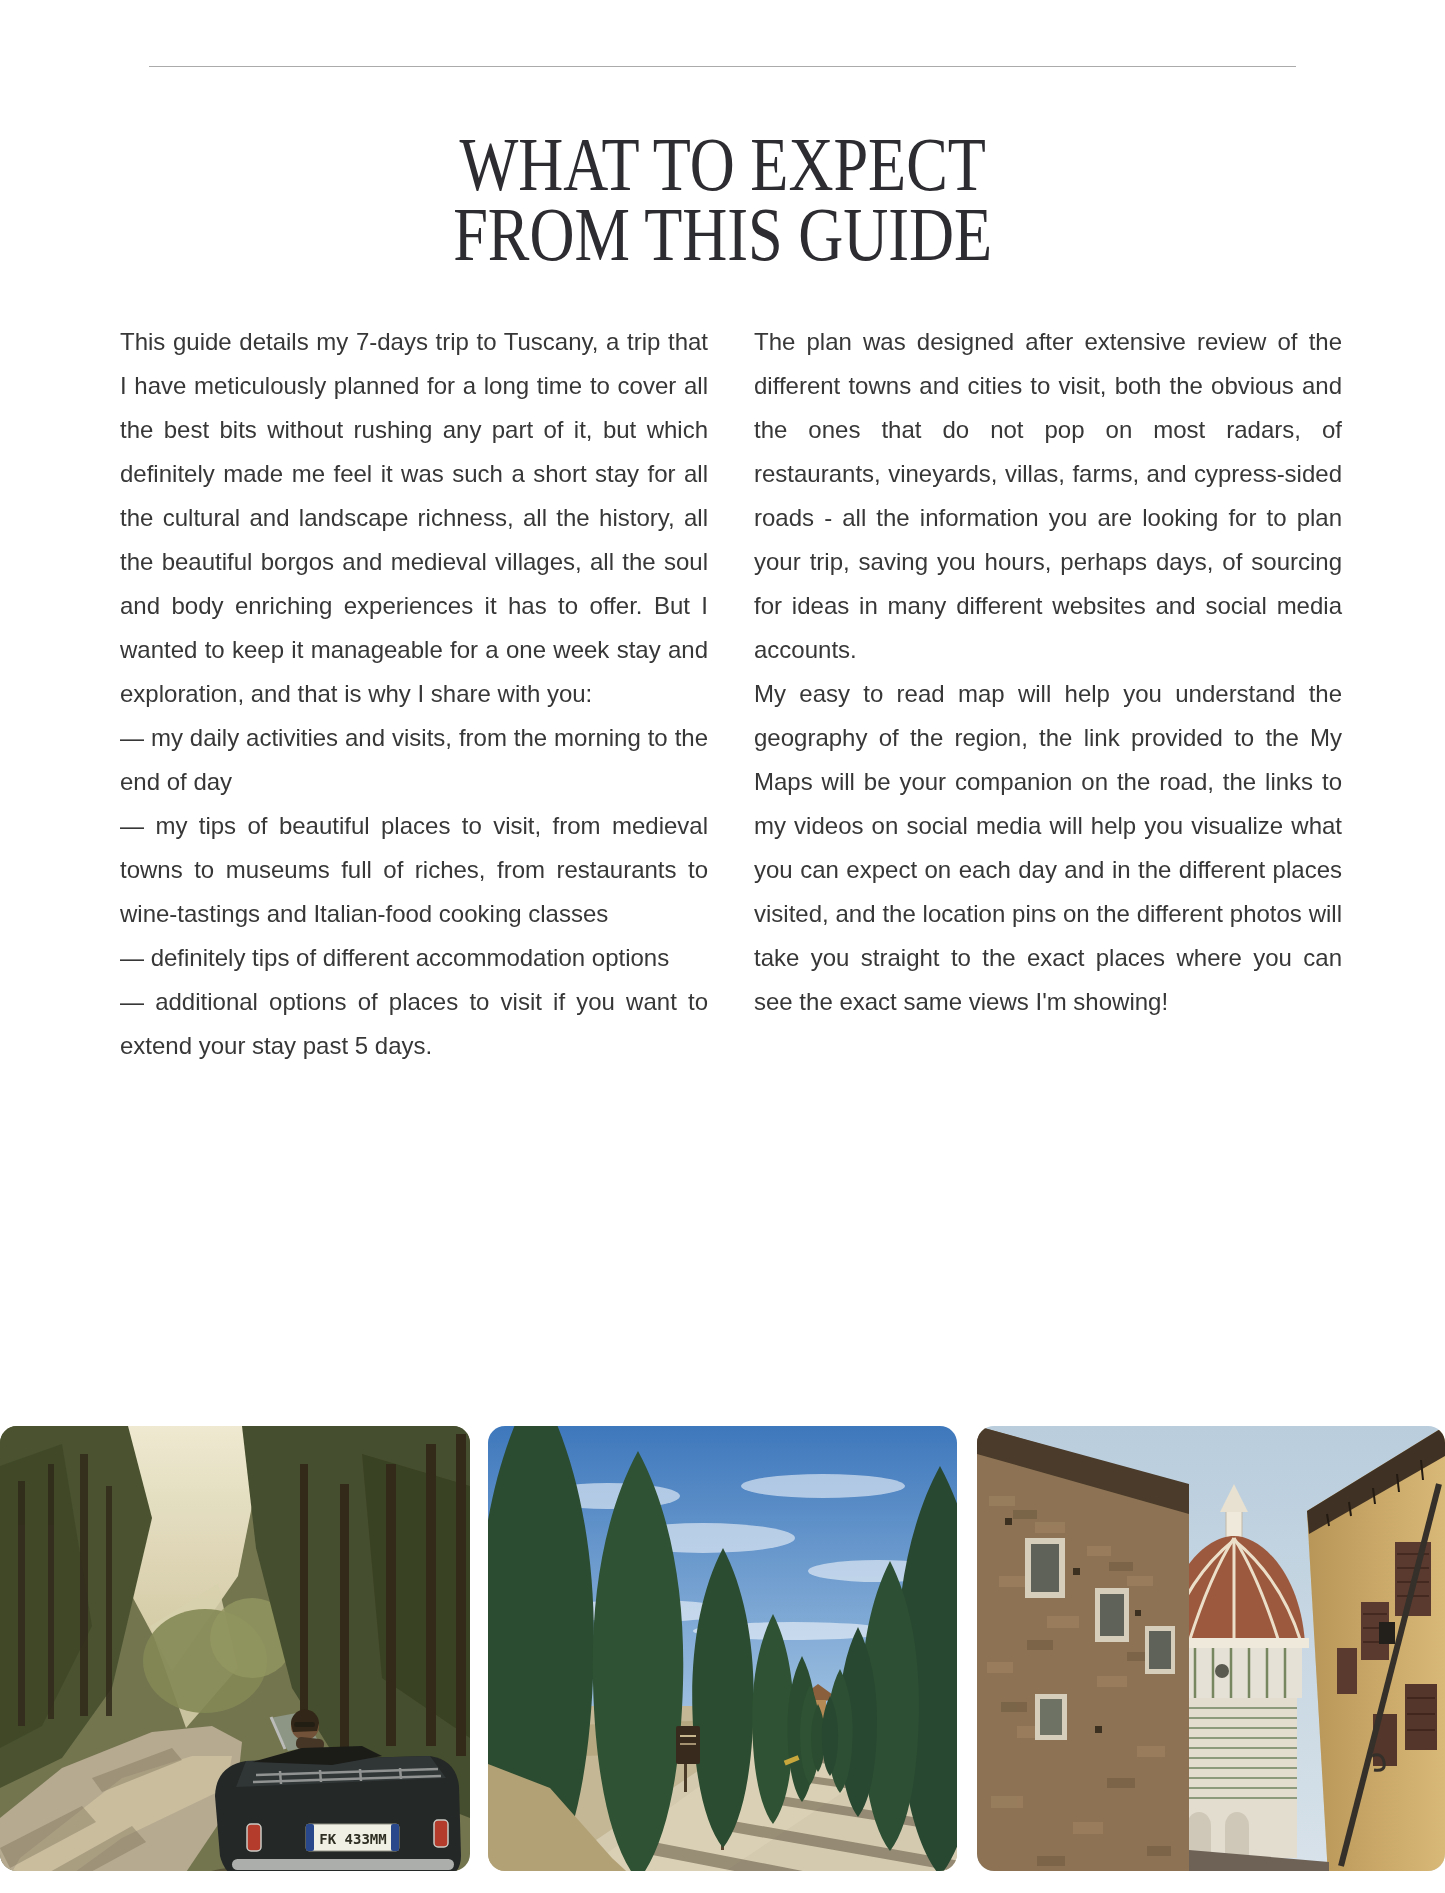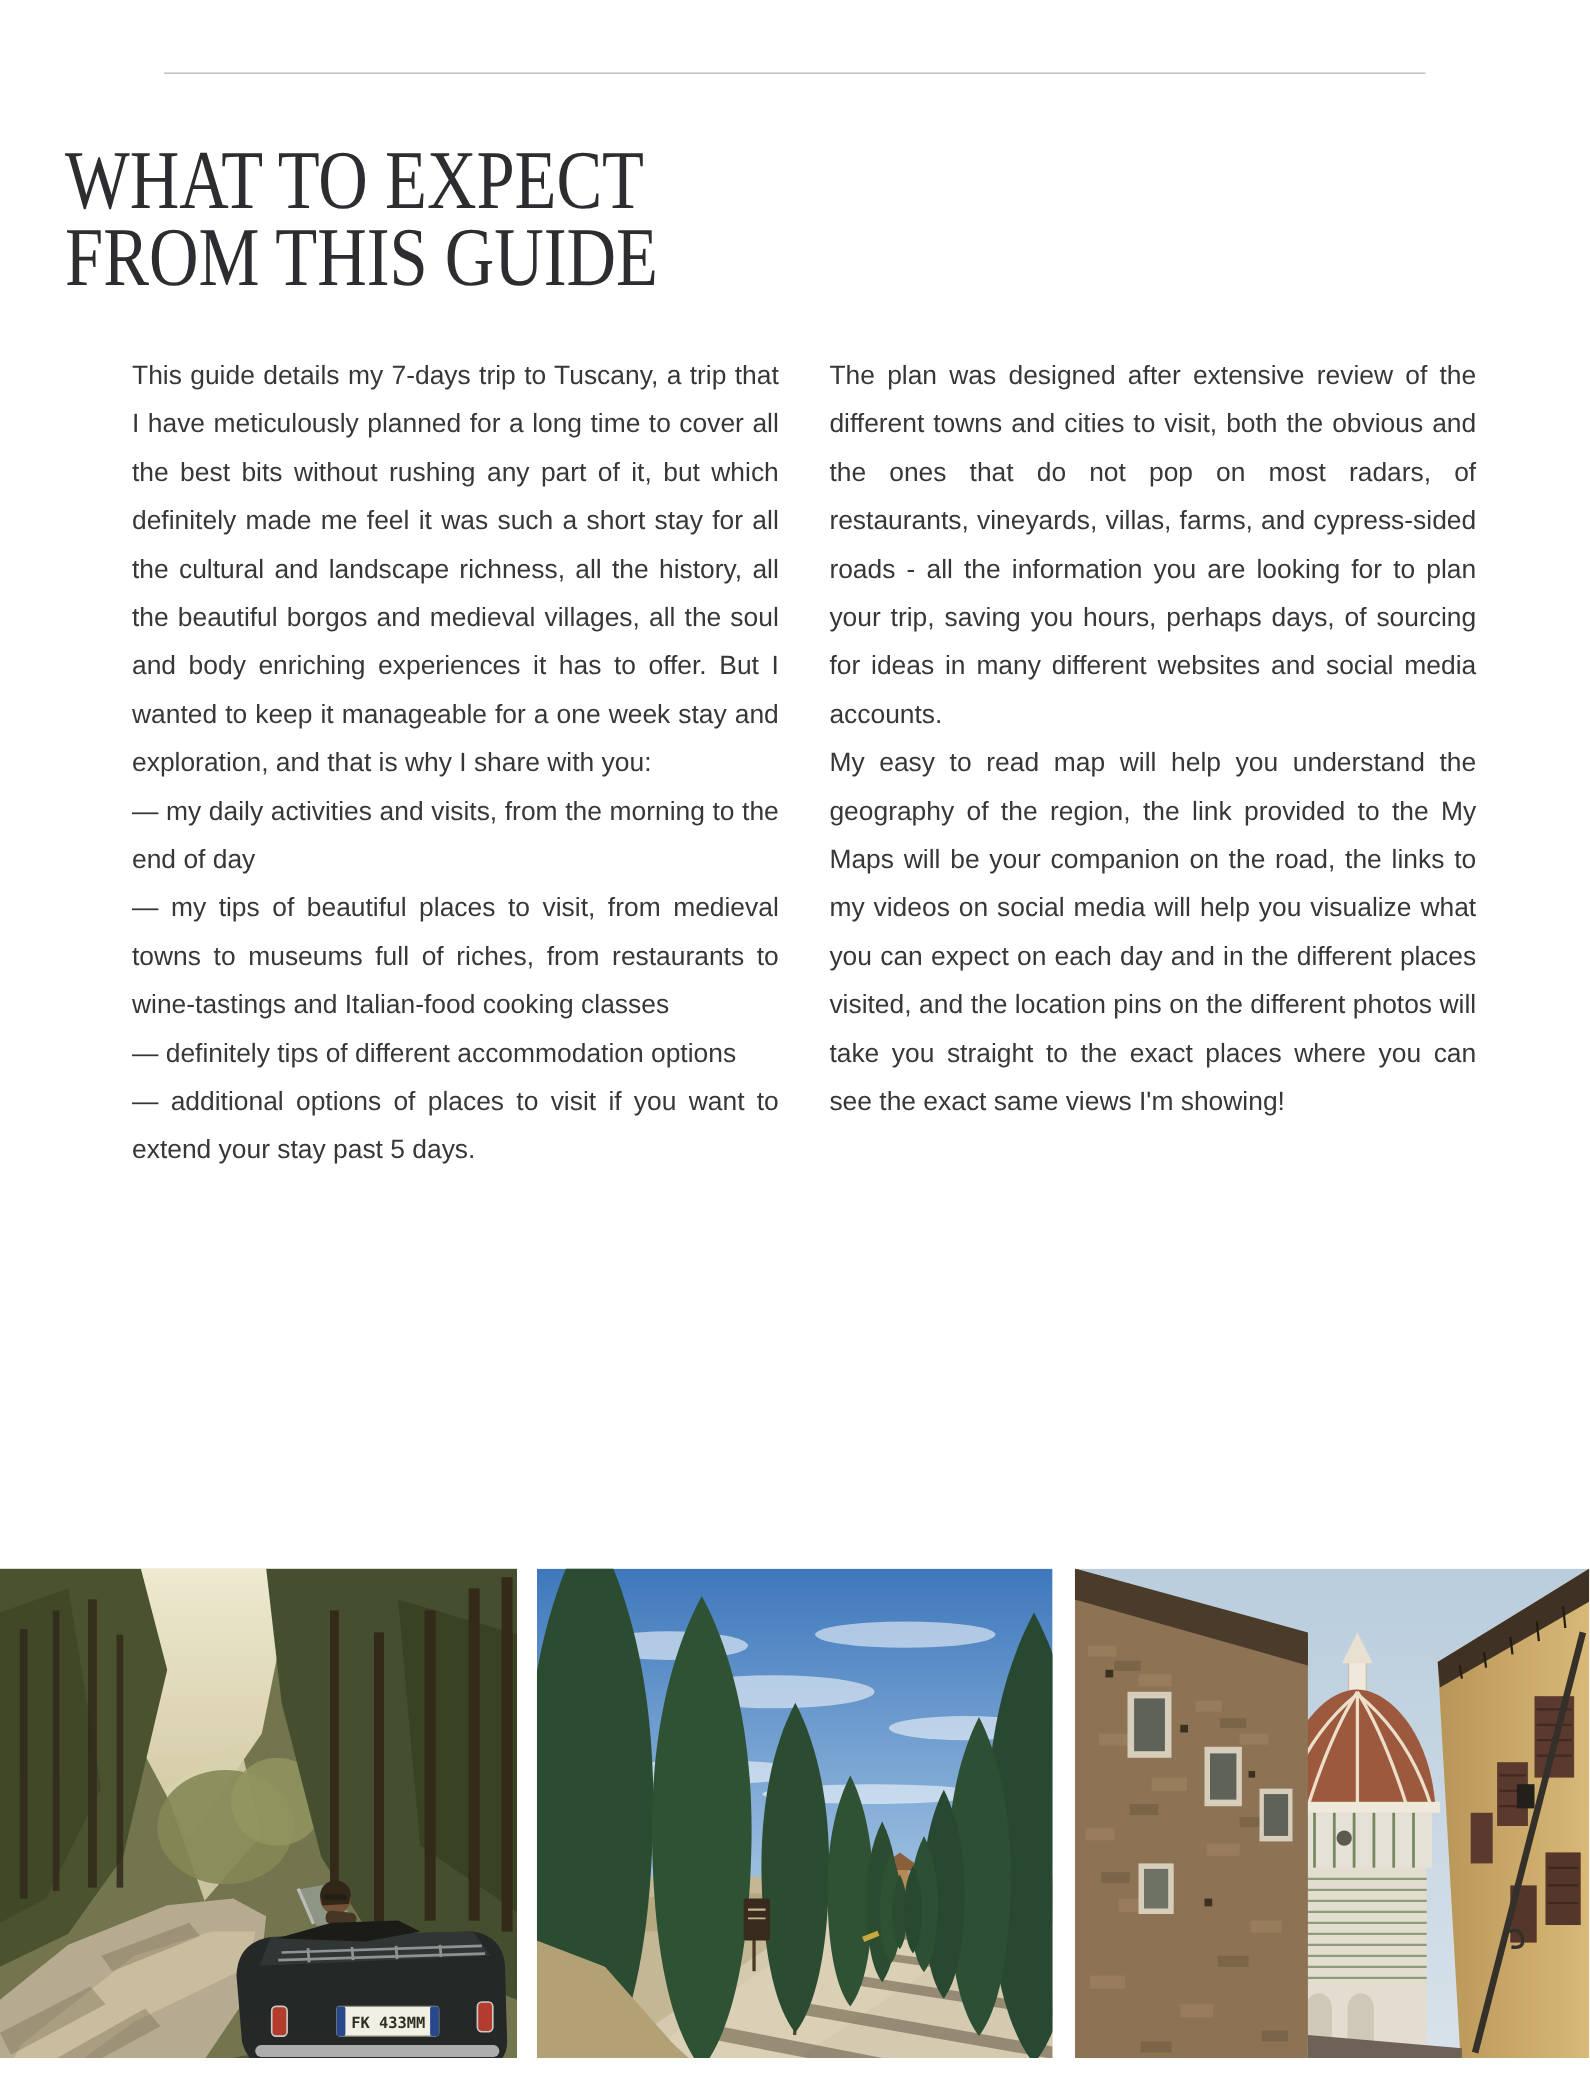--- a/index.html
+++ b/index.html
@@ -5,38 +5,38 @@
   html,body{margin:0;padding:0;}
   body{
     width:1445px;height:1893px;position:relative;background:#ffffff;
     font-family:"Liberation Sans",sans-serif;overflow:hidden;
   }
   .top-rule{
     position:absolute;left:149px;top:66px;width:1147px;height:1px;
     background:#ababab;
   }
   .page-title{
-    position:absolute;left:0;top:78px;width:1445px;
+    position:absolute;left:0;top:78px;width:1445px;text-align:center;
     font-family:"Liberation Serif","DejaVu Serif",serif;
     font-size:76px;line-height:70px;color:#2c2c31;font-weight:400;
   }
   .page-title .squeeze{
     display:inline-block;transform:scaleX(0.82);transform-origin:50% 0;
     letter-spacing:0;white-space:nowrap;
   }
   .col{
     position:absolute;top:320px;width:588px;
     font-size:24px;line-height:44px;color:#373737;text-align:justify;
   }
   .col p{margin:0;padding:0;}
   .col-left{left:120px;}
   .col-right{left:754px;}
   .para-gap{margin-top:44px !important;}
   .photo-row{position:absolute;top:1426px;left:0;height:467px;width:1445px;}
-  .photo{position:absolute;top:0;height:445px;overflow:hidden;}
+  .photo{position:absolute;top:0;height:445px;overflow:hidden;border-radius:17px;}
   .photo svg{display:block;}
   .photo-car{left:0;width:470px;}
   .photo-cypress{left:488px;width:469px;}
   .photo-duomo{left:977px;width:468px;}
 </style>
 </head>
 <body>
 
 <div class="top-rule"></div>
 

